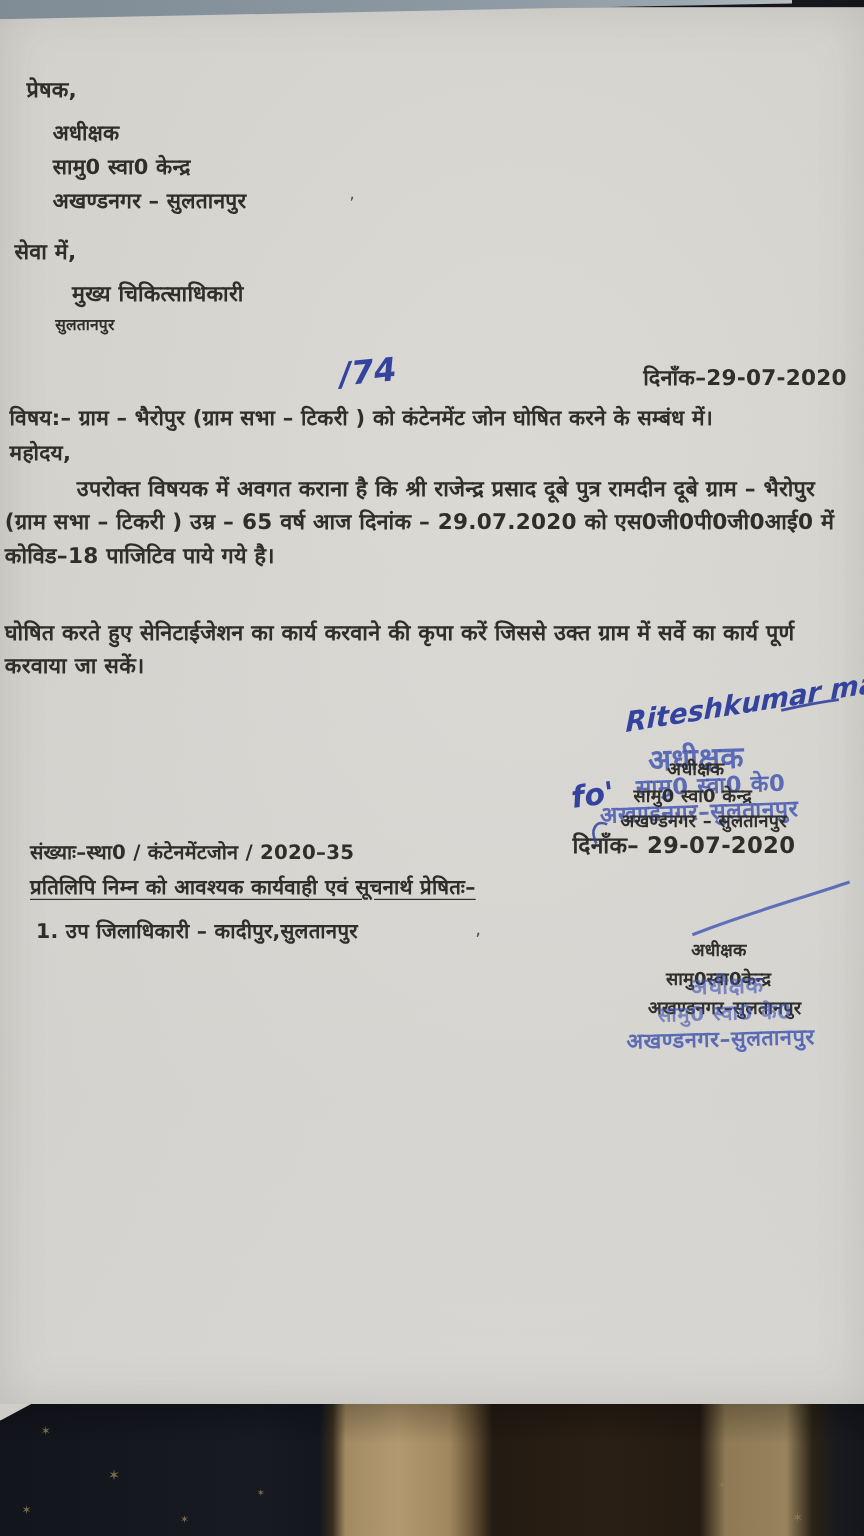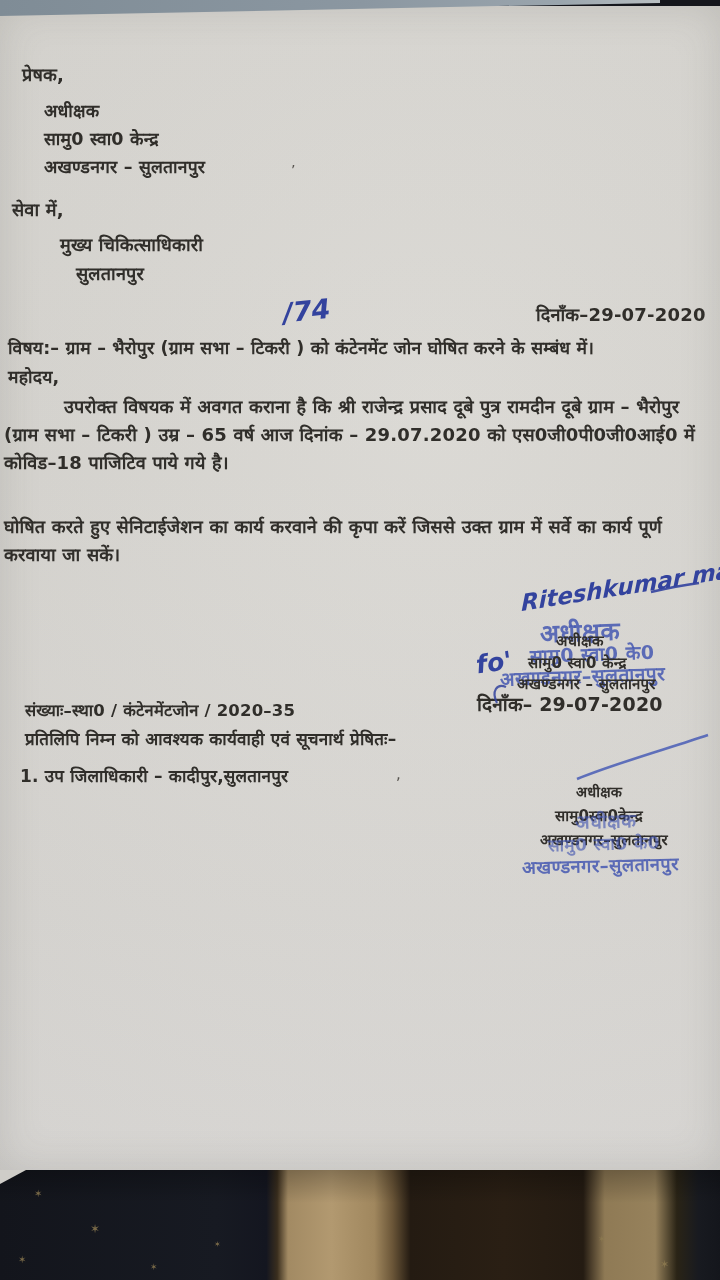--- a/index.html
+++ b/index.html
@@ -20,21 +20,21 @@
       radial-gradient(130% 90% at 60% 35%, rgba(255,255,255,0.10), rgba(0,0,0,0.06)),
       linear-gradient(180deg,#d9d7d2 0%,#d7d5d0 40%,#dbd9d5 78%,#e0dedb 100%);
     box-shadow:inset 0 0 40px rgba(90,90,85,0.18);
   }
   .t{position:absolute;white-space:nowrap;color:#302e2a;}
   .typed{font-weight:bold;letter-spacing:.2px;}
   .body-line{font-size:18px;}
   .ink{color:#33439e;}
   .stamp{color:rgba(63,83,176,0.82);font-weight:bold;letter-spacing:.5px;}
   .hand{font-style:italic;}
-  .underlined{text-underline-offset:4px;}
+  .underlined{text-decoration:underline;text-underline-offset:4px;}
   
   #fabric{
     position:absolute;left:0;top:1170px;width:720px;height:110px;
     background:
       linear-gradient(180deg, rgba(0,0,0,0.25), rgba(0,0,0,0) 30%),
       linear-gradient(90deg,
         #13151c 0%, #171a22 30%, #141620 37%,
         #3a2e1e 38.5%,
         #a28a63 40%, #b29970 46%, #a0875e 52%,
         #6b5638 54.5%,
@@ -56,21 +56,21 @@
   <div id="table-band"></div>
 
   <div class="t typed" style="left:22px;top:62px;font-size:18px;">प्रेषक,</div>
   <div class="t typed" style="left:44px;top:98px;font-size:17.5px;">अधीक्षक</div>
   <div class="t typed" style="left:44px;top:126px;font-size:17.5px;">सामु0 स्वा0 केन्द्र</div>
   <div class="t typed" style="left:44px;top:154px;font-size:17.5px;">अखण्डनगर – सुलतानपुर</div>
   <div class="t" style="left:291px;top:162px;font-size:14px;color:#55524d;">’</div>
 
   <div class="t typed" style="left:12px;top:197px;font-size:18px;">सेवा में,</div>
   <div class="t typed" style="left:60px;top:232px;font-size:18px;">मुख्य चिकित्साधिकारी</div>
-  <div class="t typed" style="left:76px;top:261px;font-size:18px;font-family:Liberation Serif, serif;">सुलतानपुर</div>
+  <div class="t typed" style="left:46px;top:261px;font-size:13px;font-family:Liberation Serif, serif;">सुलतानपुर</div>
 
   <div class="t ink hand" style="left:283px;top:295px;font-size:27px;font-weight:bold;transform:rotate(-6deg);">/74</div>
   <div class="t typed" style="left:536px;top:302px;font-size:18px;">दिनाँक–29-07-2020</div>
 
   <div class="t typed" style="left:8px;top:335px;font-size:17.5px;">विषय:– ग्राम – भैरोपुर (ग्राम सभा – टिकरी ) को कंटेनमेंट जोन घोषित करने के सम्बंध में।</div>
 
   <div class="t typed" style="left:8px;top:364px;font-size:17.5px;">महोदय,</div>
 
   <div class="t typed body-line" style="left:64px;top:394px;">उपरोक्त विषयक में अवगत कराना है कि श्री राजेन्द्र प्रसाद दूबे पुत्र रामदीन दूबे ग्राम – भैरोपुर</div>
   <div class="t typed body-line" style="left:4px;top:422px;">(ग्राम सभा – टिकरी )  उम्र – 65 वर्ष आज दिनांक – 29.07.2020 को एस0जी0पी0जी0आई0 में</div>
@@ -88,21 +88,21 @@
   <div class="t typed" style="left:556px;top:630px;font-size:15px;">अधीक्षक</div>
   <div class="t typed" style="left:528px;top:652px;font-size:15px;">सामु0 स्वा0 केन्द्र</div>
   <div class="t typed" style="left:517px;top:673px;font-size:15px;">अखण्डनगर – सुलतानपुर</div>
 
   <div class="t ink hand" style="left:476px;top:648px;font-size:25px;font-weight:bold;transform:rotate(-8deg);">fo'</div>
 
   <div class="t typed" style="left:477px;top:691px;font-size:19px;">दिनाँक– 29-07-2020</div>
 
   <div class="t typed" style="left:25px;top:698px;font-size:16.5px;">संख्याः–स्था0 / कंटेनमेंटजोन / 2020–35</div>
   <div class="t typed underlined" style="left:25px;top:727px;font-size:17px;">प्रतिलिपि निम्न को आवश्यक कार्यवाही एवं सूचनार्थ प्रेषितः–</div>
-  <div class="t typed" style="left:20px;top:764px;font-size:17px;">1.  उप जिलाधिकारी – कादीपुर,सुलतानपुर</div>
+  <div class="t typed" style="left:30px;top:764px;font-size:17px;">1.  उप जिलाधिकारी – कादीपुर,सुलतानपुर</div>
   <div class="t" style="left:396px;top:765px;font-size:15px;color:#55524d;">,</div>
 
   <div class="t typed" style="left:576px;top:781px;font-size:14.5px;">अधीक्षक</div>
   <div class="t typed" style="left:555px;top:805px;font-size:15px;">सामु0स्वा0केन्द्र</div>
   <div class="t typed" style="left:540px;top:829px;font-size:15px;">अखण्डनगर–सुलतानपुर</div>
 
   <div class="t stamp" style="left:575px;top:808px;font-size:19px;transform:rotate(-1.5deg);opacity:.75;">अधीक्षक</div>
   <div class="t stamp" style="left:548px;top:832px;font-size:17px;transform:rotate(-1.5deg);opacity:.75;">सामु0 स्वा0 के0</div>
   <div class="t stamp" style="left:522px;top:853px;font-size:18px;transform:rotate(-1.5deg);">अखण्डनगर–सुलतानपुर</div>
 

